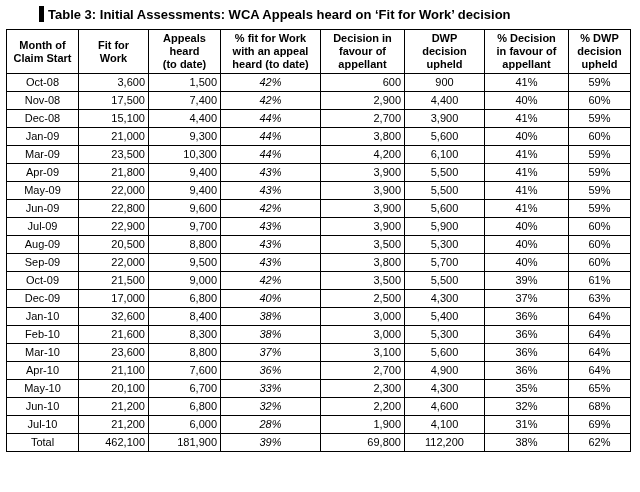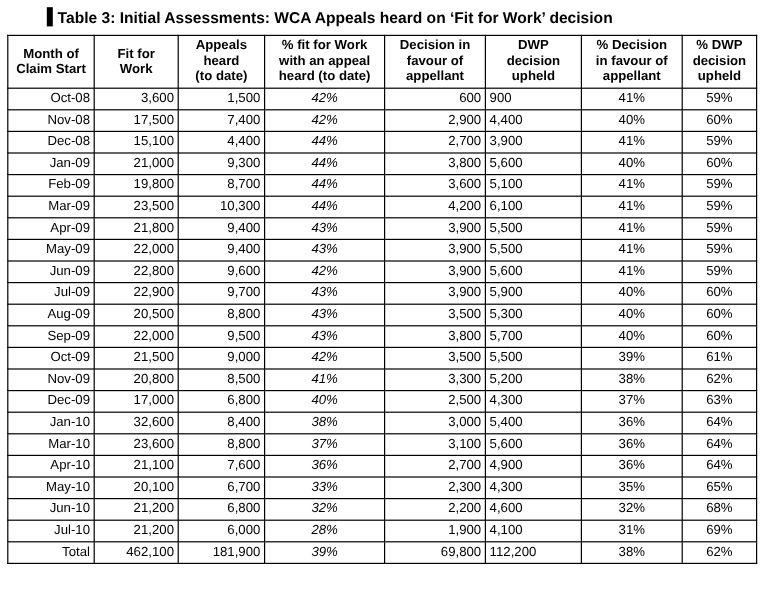--- a/index.html
+++ b/index.html
@@ -64,26 +64,26 @@
   
   col.c0 { width: 72px; }
   col.c1 { width: 70px; }
   col.c2 { width: 72px; }
   col.c3 { width: 100px; }
   col.c4 { width: 84px; }
   col.c5 { width: 80px; }
   col.c6 { width: 84px; }
   col.c7 { width: 62px; }
   
-  td.col-0 { text-align: right; }
+  td.col-0 { text-align: center; }
   td.col-1 { text-align: right; padding-right: 14px; }
   td.col-2 { text-align: right; padding-right: 14px; }
   td.col-3 { text-align: center; font-style: italic; }
   td.col-4 { text-align: right; padding-right: 20px; }
-  td.col-5 { text-align: left; padding-right: 16px; }
+  td.col-5 { text-align: center; padding-right: 16px; }
   td.col-6 { text-align: center; }
   td.col-7 { text-align: center; }
 </style>
 </head>
 <body>
 
 <div class="page">
   <div class="title-row">
     <span class="title-marker"></span>
     <span class="title-text">Table 3: Initial Assessments: WCA Appeals heard on ‘Fit for Work’ decision</span>
@@ -161,30 +161,20 @@
           <td class="col-0">Jan-09</td>
           <td class="col-1">21,000</td>
           <td class="col-2">9,300</td>
           <td class="col-3">44%</td>
           <td class="col-4">3,800</td>
           <td class="col-5">5,600</td>
           <td class="col-6">40%</td>
           <td class="col-7">60%</td>
         </tr>
         <tr>
-          <td class="col-0">Feb-09</td>
-          <td class="col-1">19,800</td>
-          <td class="col-2">8,700</td>
-          <td class="col-3">44%</td>
-          <td class="col-4">3,600</td>
-          <td class="col-5">5,100</td>
-          <td class="col-6">41%</td>
-          <td class="col-7">59%</td>
-        </tr>
-        <tr>
           <td class="col-0">Mar-09</td>
           <td class="col-1">23,500</td>
           <td class="col-2">10,300</td>
           <td class="col-3">44%</td>
           <td class="col-4">4,200</td>
           <td class="col-5">6,100</td>
           <td class="col-6">41%</td>
           <td class="col-7">59%</td>
         </tr>
         <tr>
@@ -251,50 +241,50 @@
           <td class="col-0">Oct-09</td>
           <td class="col-1">21,500</td>
           <td class="col-2">9,000</td>
           <td class="col-3">42%</td>
           <td class="col-4">3,500</td>
           <td class="col-5">5,500</td>
           <td class="col-6">39%</td>
           <td class="col-7">61%</td>
         </tr>
         <tr>
-          <td class="col-0">Nov-09</td>
-          <td class="col-1">20,800</td>
-          <td class="col-2">8,500</td>
-          <td class="col-3">41%</td>
-          <td class="col-4">3,300</td>
-          <td class="col-5">5,200</td>
-          <td class="col-6">38%</td>
-          <td class="col-7">62%</td>
-        </tr>
-        <tr>
           <td class="col-0">Dec-09</td>
           <td class="col-1">17,000</td>
           <td class="col-2">6,800</td>
           <td class="col-3">40%</td>
           <td class="col-4">2,500</td>
           <td class="col-5">4,300</td>
           <td class="col-6">37%</td>
           <td class="col-7">63%</td>
         </tr>
         <tr>
           <td class="col-0">Jan-10</td>
           <td class="col-1">32,600</td>
           <td class="col-2">8,400</td>
           <td class="col-3">38%</td>
           <td class="col-4">3,000</td>
           <td class="col-5">5,400</td>
           <td class="col-6">36%</td>
           <td class="col-7">64%</td>
         </tr>
         <tr>
+          <td class="col-0">Feb-10</td>
+          <td class="col-1">21,600</td>
+          <td class="col-2">8,300</td>
+          <td class="col-3">38%</td>
+          <td class="col-4">3,000</td>
+          <td class="col-5">5,300</td>
+          <td class="col-6">36%</td>
+          <td class="col-7">64%</td>
+        </tr>
+        <tr>
           <td class="col-0">Mar-10</td>
           <td class="col-1">23,600</td>
           <td class="col-2">8,800</td>
           <td class="col-3">37%</td>
           <td class="col-4">3,100</td>
           <td class="col-5">5,600</td>
           <td class="col-6">36%</td>
           <td class="col-7">64%</td>
         </tr>
         <tr>

